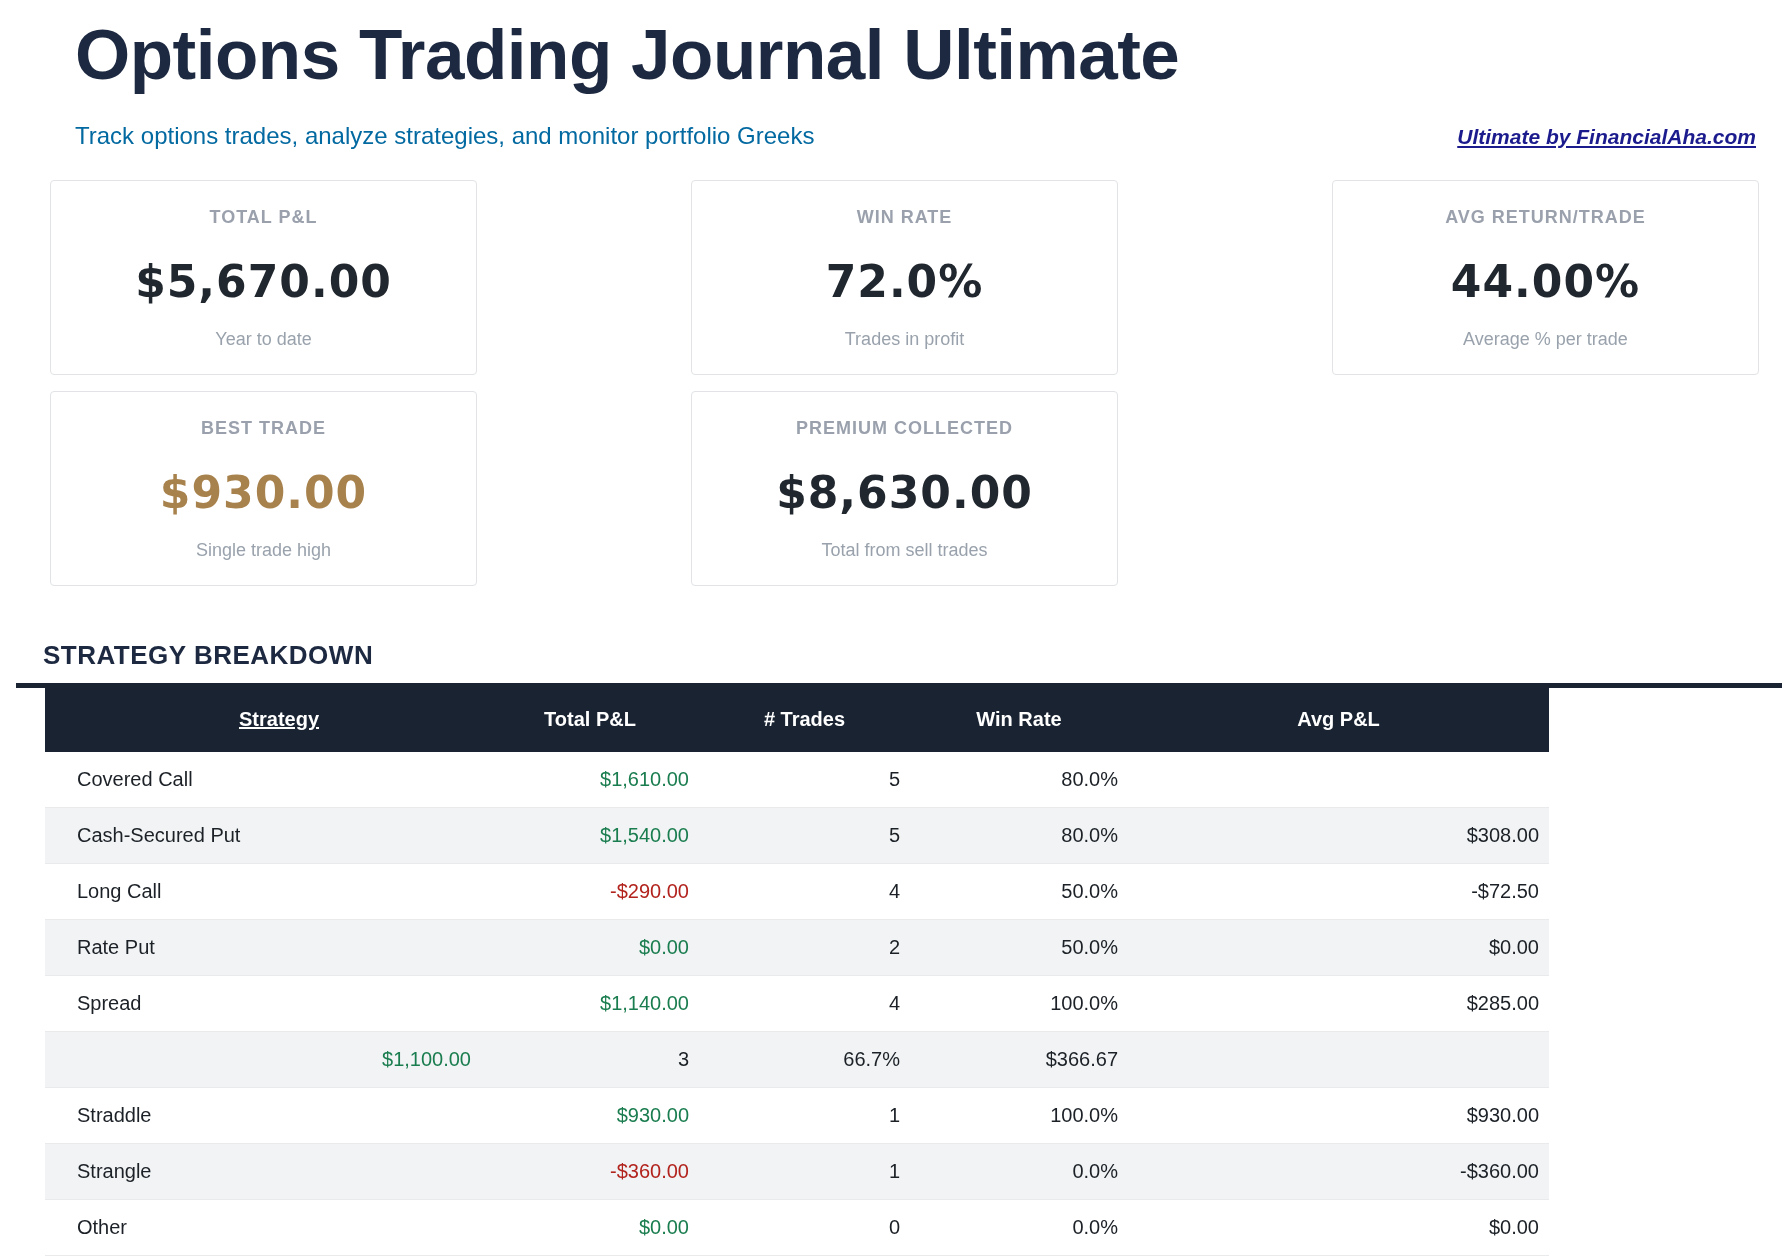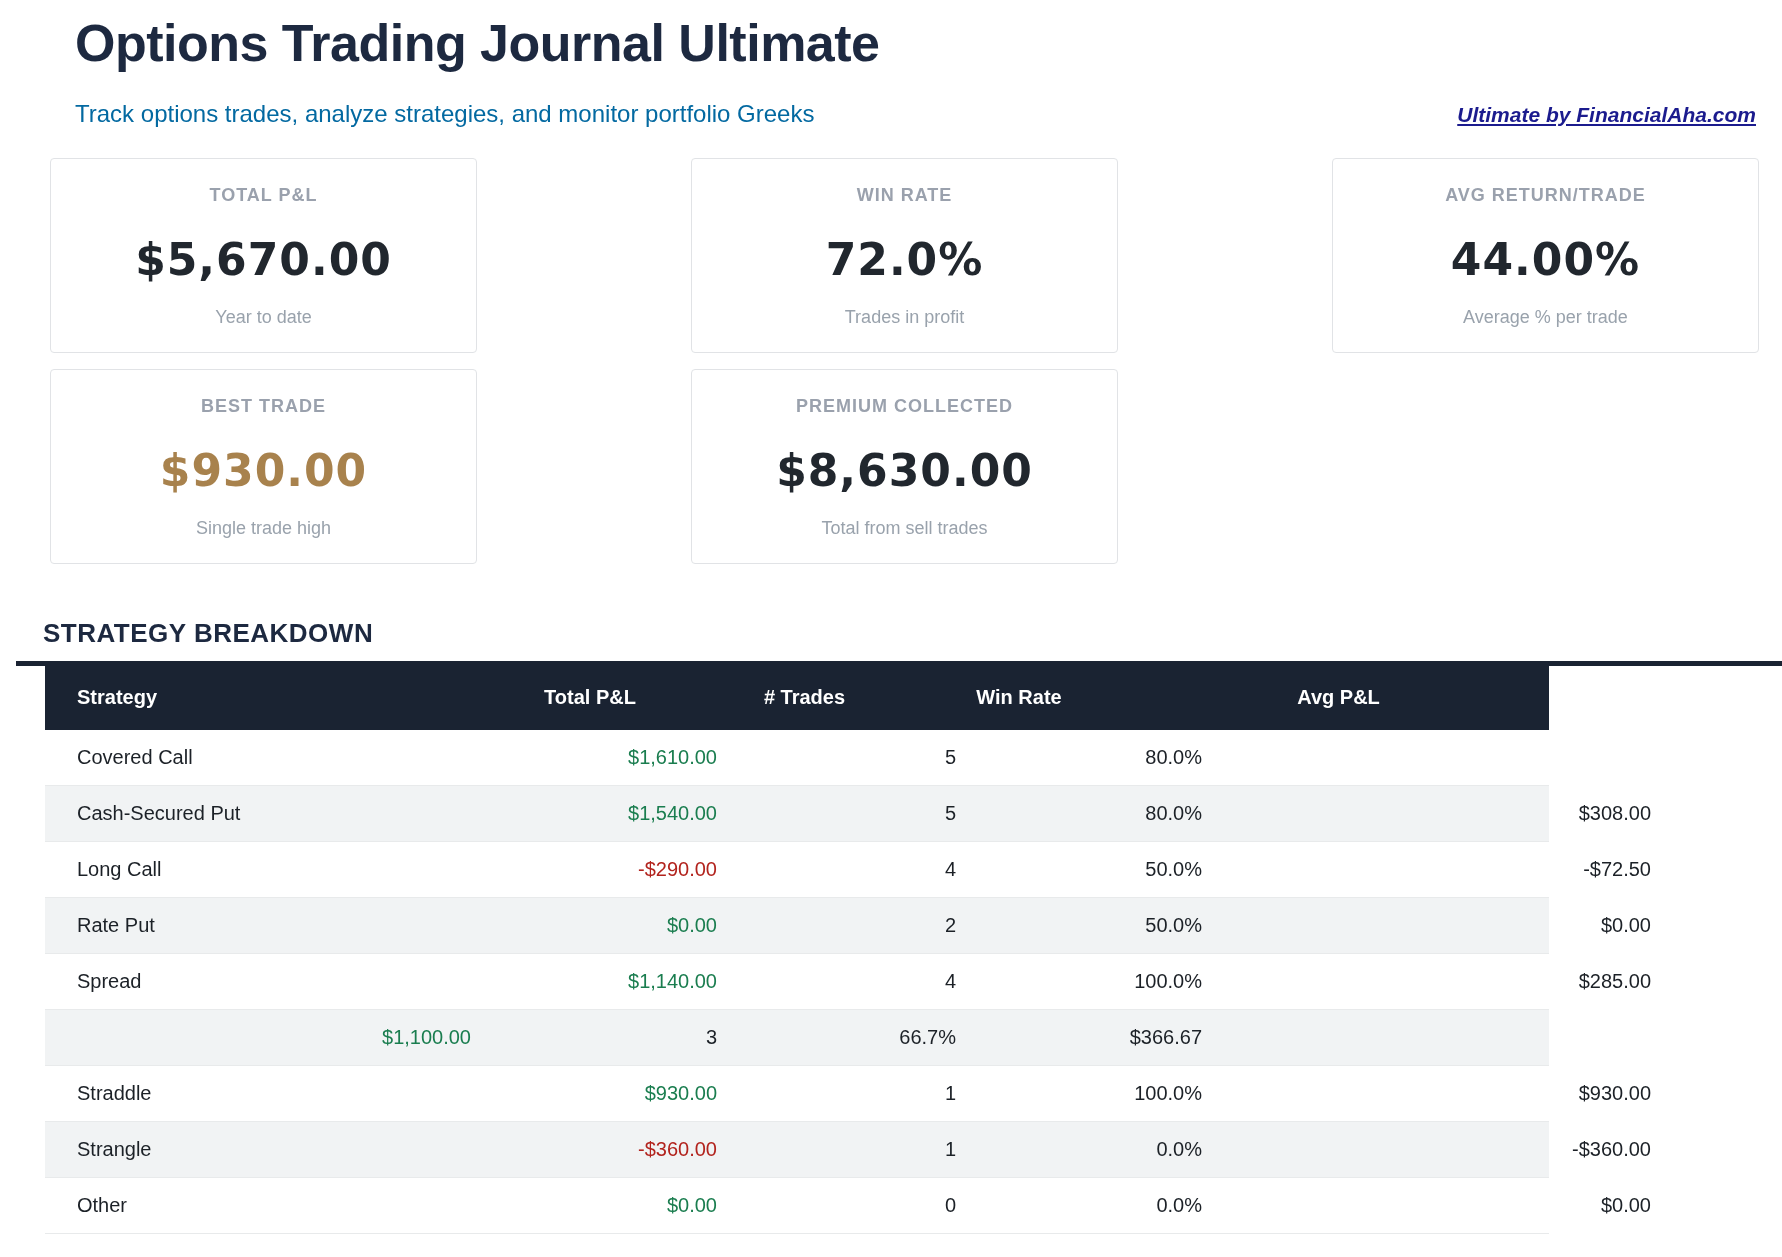--- a/index.html
+++ b/index.html
@@ -5,21 +5,21 @@
   html, body { margin: 0; padding: 0; }
   body {
     width: 1782px; height: 1257px; overflow: hidden;
     background: #ffffff;
     font-family: "Liberation Sans", sans-serif;
     color: #21262e;
   }
   .header { margin: 14px 26px 0 75px; }
   .page-title {
     margin: 0;
-    font-size: 52px; font-weight: bold; line-height: 1.15;
+    font-size: 71px; font-weight: bold; line-height: 1.15;
     letter-spacing: -0.5px;
     color: var(--title, #1d2940);
   }
   .subrow {
     display: flex; justify-content: space-between; align-items: baseline;
     margin-top: 26px;
   }
   .subtitle { font-size: 24px; color: #0369a1; }
   .brand-link {
     font-size: 21px; font-style: italic; font-weight: 600;
@@ -65,29 +65,28 @@
   .table { margin-left: 45px; width: 1504px; font-size: 20px; }
   .thead {
     display: grid;
     grid-template-columns: 436px 218px 211px 218px 421px;
     align-items: center;
     height: 64px;
     background: var(--navy, #1a2332);
     color: #ffffff; font-weight: bold;
   }
   .th { text-align: center; }
-  .th.strategy { text-align: left; padding-left: 32px; }
+  .th.strategy { text-align: center; padding-left: 32px; text-decoration: underline; }
   .row {
     display: grid;
     grid-template-columns: 436px 218px 211px 218px 421px;
     align-items: center;
     height: 56px; box-sizing: border-box;
     border-bottom: 1px solid #e8eaeb;
     background: #ffffff;
-    gap: 28px;
   }
   .tbody .row:nth-child(even) { background: #f1f3f4; }
   .cell { text-align: right; padding-right: 10px; color: #1c2127; }
   .cell.strategy { text-align: left; padding-left: 32px; padding-right: 0; }
   .cell.pnl.green { color: var(--green, #1a7d4f); }
   .cell.pnl.red { color: var(--red, #b2231d); }
 </style>
 </head>
 <body>
 

